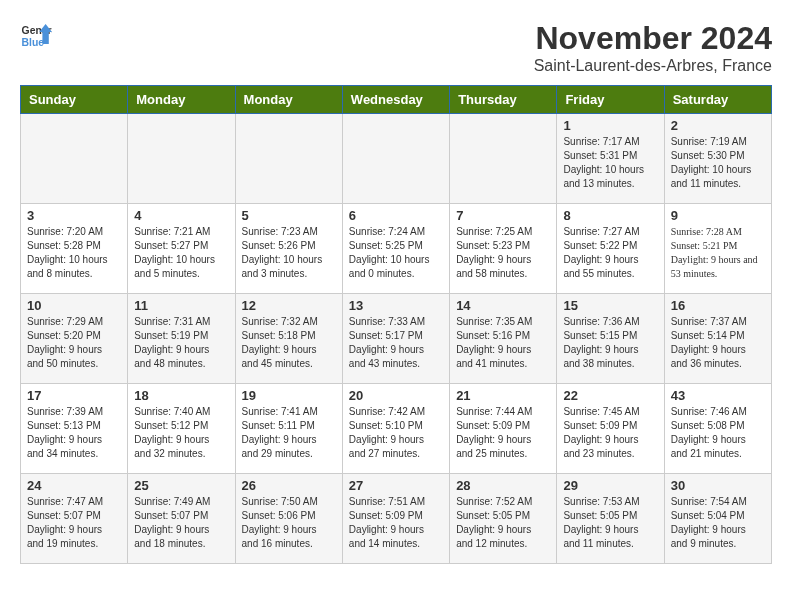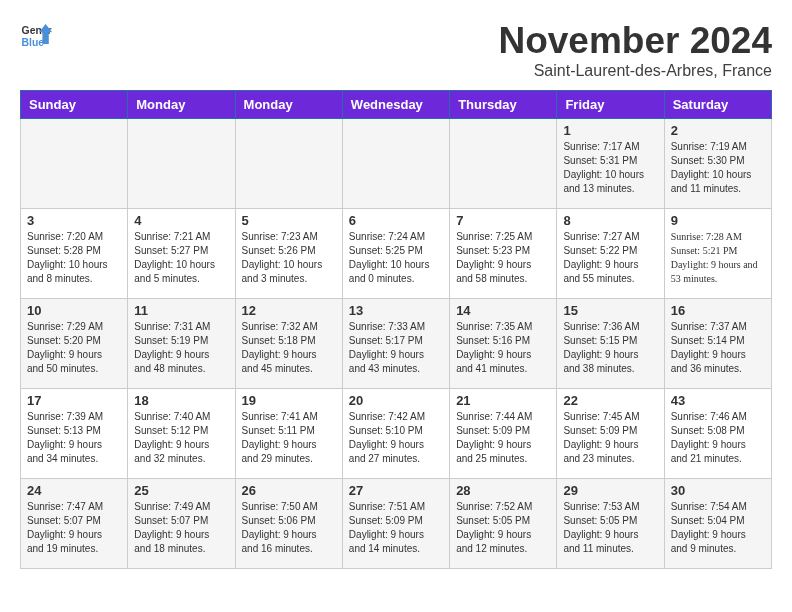--- a/index.html
+++ b/index.html
@@ -22,35 +22,35 @@
       gap: 4px;
     }
     .logo-icon {
       width: 32px;
       height: 32px;
     }
     .title-section {
       text-align: right;
     }
     .month-title {
-      font-size: 37px;
+      font-size: 32px;
       font-weight: bold;
       color: #333;
     }
     .location-title {
       font-size: 16px;
       color: #404040;
     }
     table {
       width: 100%;
       border-collapse: collapse;
       table-layout: fixed;
     }
     thead tr th {
-      background-color: #6d28d9;
+      background-color: #4d7c0f;
       color: white;
       text-align: left;
       padding: 6px 8px;
       font-size: 13px;
       font-weight: bold;
       border: 1px solid #2a6aaf;
     }
     tbody tr td {
       border: 1px solid #ccc;
       vertical-align: top;

